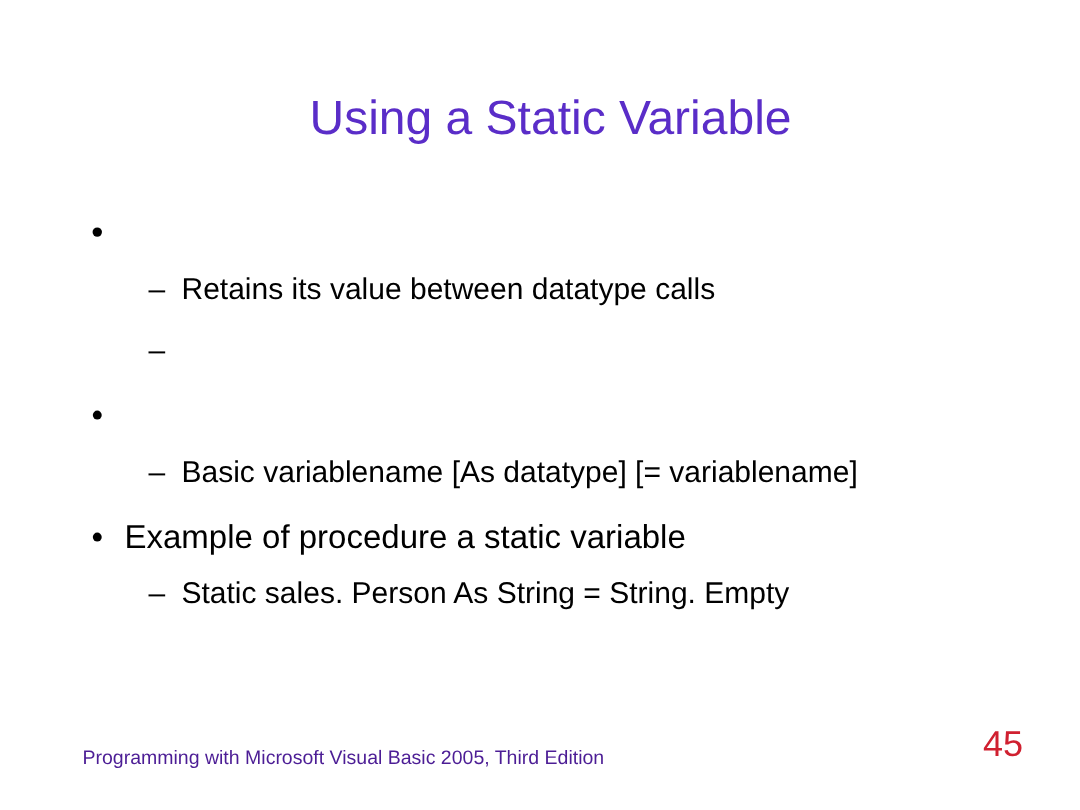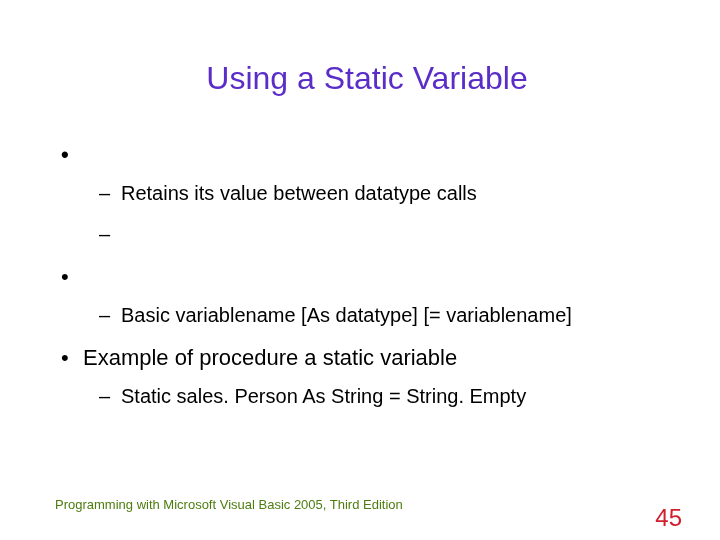--- a/index.html
+++ b/index.html
@@ -59,26 +59,26 @@
   .dash {
     width: 22px;
     flex-shrink: 0;
   }
   .italic { }
   .footer {
     position: absolute;
     left: 55px;
     bottom: 28px;
     font-size: 13px;
-    color: #4d7c0f;
+    color: #4c1d95;
   }
   .pagenum {
     position: absolute;
     right: 38px;
-    bottom: 8px;
+    bottom: 29px;
     font-size: 24px;
     color: #d02030;
   }
 </style>
 </head>
 <body>
 
 <div class="slide">
 
   <h1 class="title">Using a Static Variable</h1>

